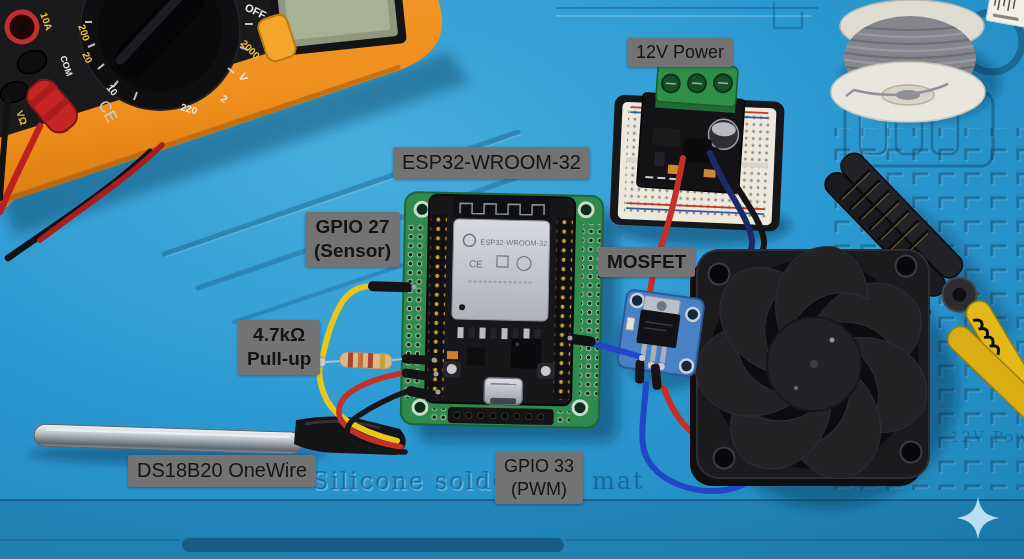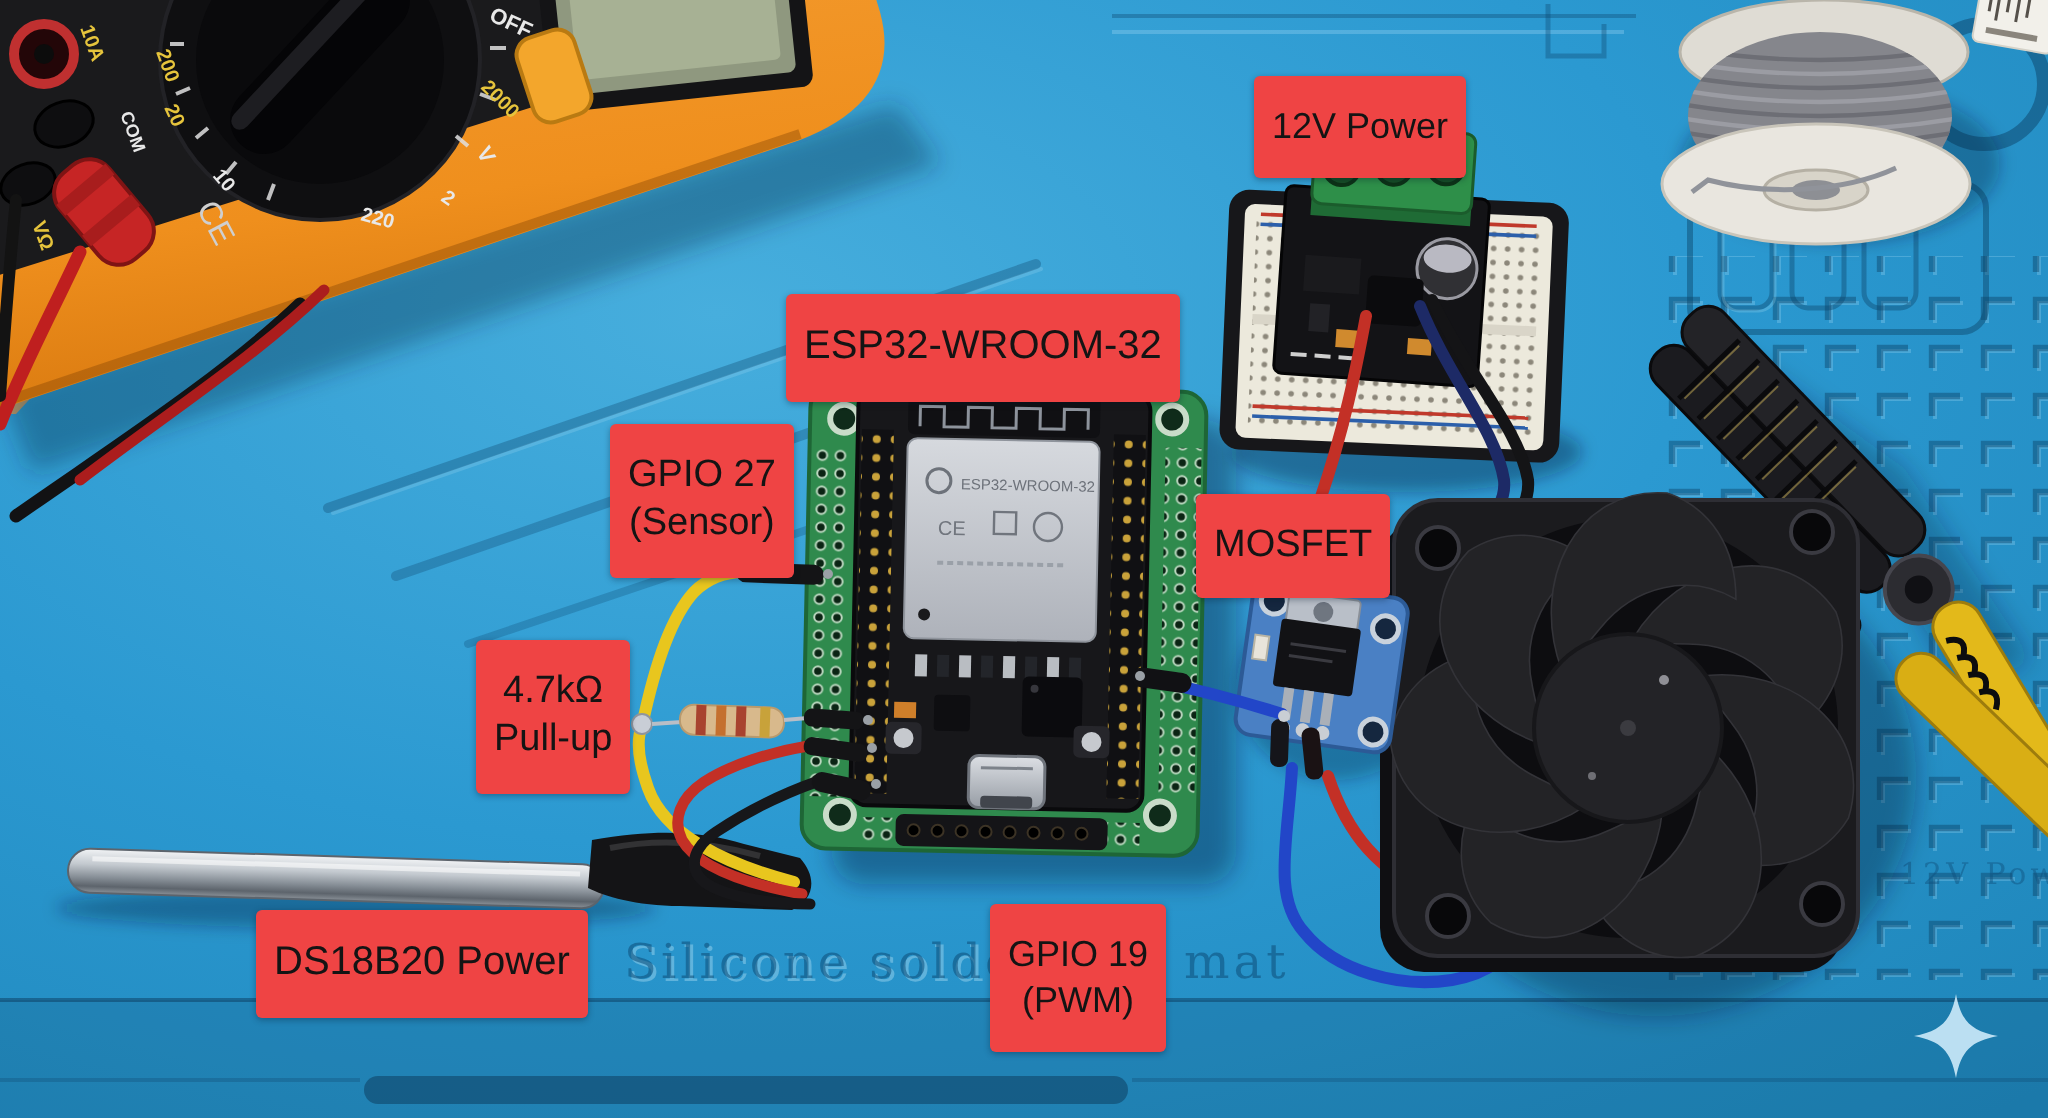--- a/index.html
+++ b/index.html
@@ -1,24 +1,24 @@
 <!DOCTYPE html>
 <html><head>
 <meta charset="utf-8">
 <style>
   html,body{margin:0;padding:0;background:#222;}
   .scene{position:relative;width:1024px;height:559px;overflow:hidden;
          font-family:"Liberation Sans",sans-serif;background:#2e9fd8;}
   .scene svg{position:absolute;left:0;top:0;}
   .labels{position:absolute;left:0;top:0;width:100%;height:100%;pointer-events:none;}
-  .plabel{position:absolute;background:#ef4444;color:#141414;border-radius:3px;
-          padding:14px 9px;text-align:center;line-height:1.28;white-space:nowrap;
+  .plabel{position:absolute;background:#737373;color:#141414;border-radius:3px;
+          padding:3px 9px;text-align:center;line-height:1.28;white-space:nowrap;
           box-shadow:0 1px 3px rgba(0,20,40,.35);font-family:"Liberation Sans",sans-serif;}
   .plabel span{display:block;}
-  .f18{font-size:18px;} .f19{font-size:19px;} .f20{font-size:20px;}
+  .f18{font-size:18px;} .f19{font-size:19px;font-weight:bold;} .f20{font-size:20px;}
   text{font-family:"Liberation Sans",sans-serif;}
   .emboss{font-family:"DejaVu Serif",serif;letter-spacing:2px;}
 </style>
 </head>
 <body>
 
 <div class="scene">
 <svg width="1024" height="559" viewBox="0 0 1024 559">
 <defs>
   <radialGradient id="gradMat" cx="35%" cy="28%" r="95%">
@@ -452,20 +452,20 @@
     <span>(Sensor)</span>
   </div>
   <div class="plabel f19" style="left:598px;top:247px;">
     <span>MOSFET</span>
   </div>
   <div class="plabel f19" style="left:238px;top:320px;">
     <span>4.7kΩ</span>
     <span>Pull-up</span>
   </div>
   <div class="plabel f20" style="left:128px;top:455px;">
-    <span>DS18B20 Power</span>
+    <span>DS18B20 OneWire</span>
   </div>
   <div class="plabel f18" style="left:495px;top:452px;">
-    <span>GPIO 19</span>
+    <span>GPIO 33</span>
     <span>(PWM)</span>
   </div>
 </div>
 </div>
 
 </body></html>

